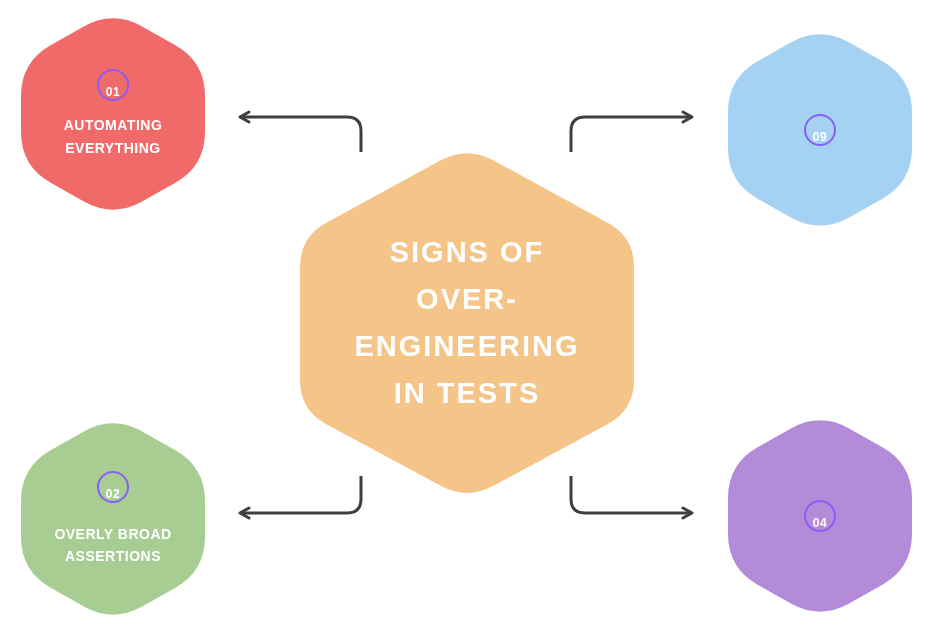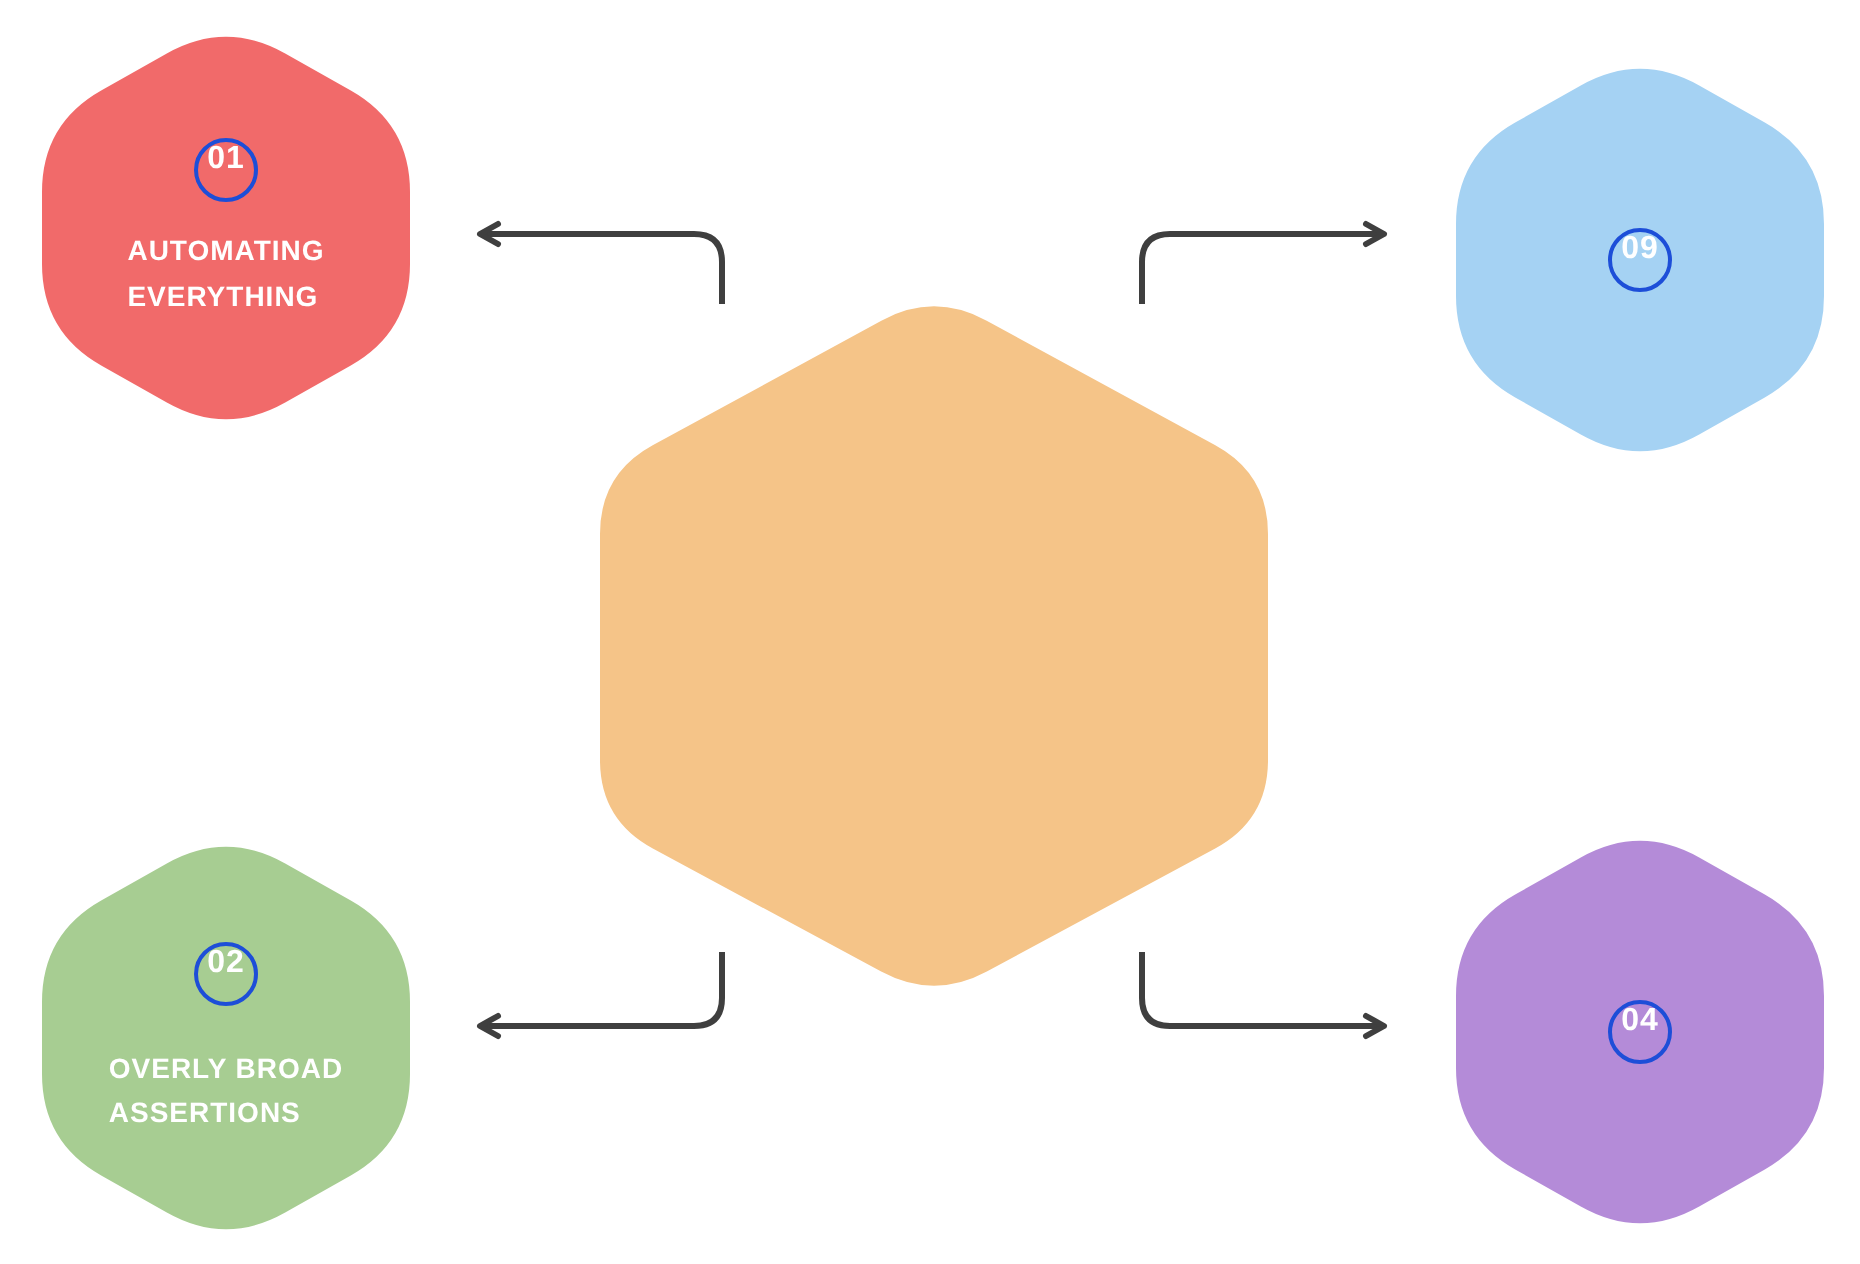--- a/index.html
+++ b/index.html
@@ -43,38 +43,38 @@
     justify-content: center;
     gap: 13px;
   }
   .node-overlay.pos-tl { left: 21px;  top: 10px;  }
   .node-overlay.pos-tr { left: 728px; top: 26px;  }
   .node-overlay.pos-bl { left: 21px;  top: 415px; gap: 20px; }
   .node-overlay.pos-br { left: 728px; top: 412px; }
   .badge {
     width: 28px;
     height: 28px;
-    border: 2px solid #1d4ed8;
+    border: 2px solid #8b5cf6;
     border-radius: 50%;
     display: flex;
-    align-items: flex-start;
+    align-items: flex-end;
     justify-content: center;
     color: #ffffff;
-    font-size: 16px;
+    font-size: 12px;
     font-weight: bold;
     letter-spacing: 0.5px;
     flex: 0 0 auto;
   }
   .node-label {
     color: #ffffff;
     font-weight: bold;
     font-size: 14px;
     line-height: 1.6;
     letter-spacing: 0.5px;
-    text-align: left;
+    text-align: center;
     white-space: pre-line;
     padding: 0 8px;
   }
 </style>
 </head>
 <body>
 
 <div class="stage">
 
   <svg width="930" height="632" viewBox="0 0 930 632">
@@ -90,20 +90,24 @@
     <path d="M 571 476 L 571 499 Q 571 513 585 513 L 692 513" fill="none" stroke-width="3" marker-end="url(#arrowhead)" stroke="#3F3F3F"></path>
 
     <path class="hex" fill="#F5C488" d="M440.6571067795569,160.3545106770079 Q467,146 493.3428932204431,160.3545106770079 L607.6571067795569,222.6454893229921 Q634,237 634,267 L634,380 Q634,410 607.5909465128344,424.2324240349994 L493.4090534871656,485.7675759650006 Q467,500 440.5909465128344,485.7675759650006 L326.4090534871656,424.2324240349994 Q300,410 300,380 L300,267 Q300,237 326.3428932204431,222.6454893229921 Z"></path>
 
     <path class="hex" fill="#F16A6A" d="M83.40086348351544,26.729946726708665 Q113,10 142.59913651648458,26.729946726708665 L175.40086348351542,45.27005327329134 Q205,62 205,96 L205,132 Q205,166 175.40086348351542,182.72994672670868 L142.59913651648458,201.27005327329132 Q113,218 83.40086348351544,201.27005327329132 L50.59913651648456,182.72994672670868 Q21,166 21,132 L21,96 Q21,62 50.59913651648456,45.27005327329134 Z"></path>
     <path class="hex" fill="#A5D2F3" d="M790.4008634835154,42.72994672670866 Q820,26 849.5991365164846,42.72994672670866 L882.4008634835154,61.27005327329134 Q912,78 912,112 L912,148 Q912,182 882.4008634835154,198.72994672670868 L849.5991365164846,217.27005327329132 Q820,234 790.4008634835154,217.27005327329132 L757.5991365164846,198.72994672670868 Q728,182 728,148 L728,112 Q728,78 757.5991365164846,61.27005327329134 Z"></path>
     <path class="hex" fill="#A7CD92" d="M83.40086348351544,431.72994672670865 Q113,415 142.59913651648458,431.72994672670865 L175.40086348351542,450.27005327329135 Q205,467 205,501 L205,537 Q205,571 175.40086348351542,587.7299467267087 L142.59913651648458,606.2700532732913 Q113,623 83.40086348351544,606.2700532732913 L50.59913651648456,587.7299467267087 Q21,571 21,537 L21,501 Q21,467 50.59913651648456,450.27005327329135 Z"></path>
     <path class="hex" fill="#B48BD8" d="M790.4008634835154,428.72994672670865 Q820,412 849.5991365164846,428.72994672670865 L882.4008634835154,447.27005327329135 Q912,464 912,498 L912,534 Q912,568 882.4008634835154,584.7299467267087 L849.5991365164846,603.2700532732913 Q820,620 790.4008634835154,603.2700532732913 L757.5991365164846,584.7299467267087 Q728,568 728,534 L728,498 Q728,464 757.5991365164846,447.27005327329135 Z"></path>
   </svg>
 
+  <div class="center-label">SIGNS OF
+OVER-
+ENGINEERING
+IN TESTS</div>
 
   <div class="node-overlay pos-tl">
     <div class="badge">
       <span>01</span>
     </div>
     <div class="node-label">AUTOMATING
 EVERYTHING</div>
   </div>
 
   <div class="node-overlay pos-tr">

